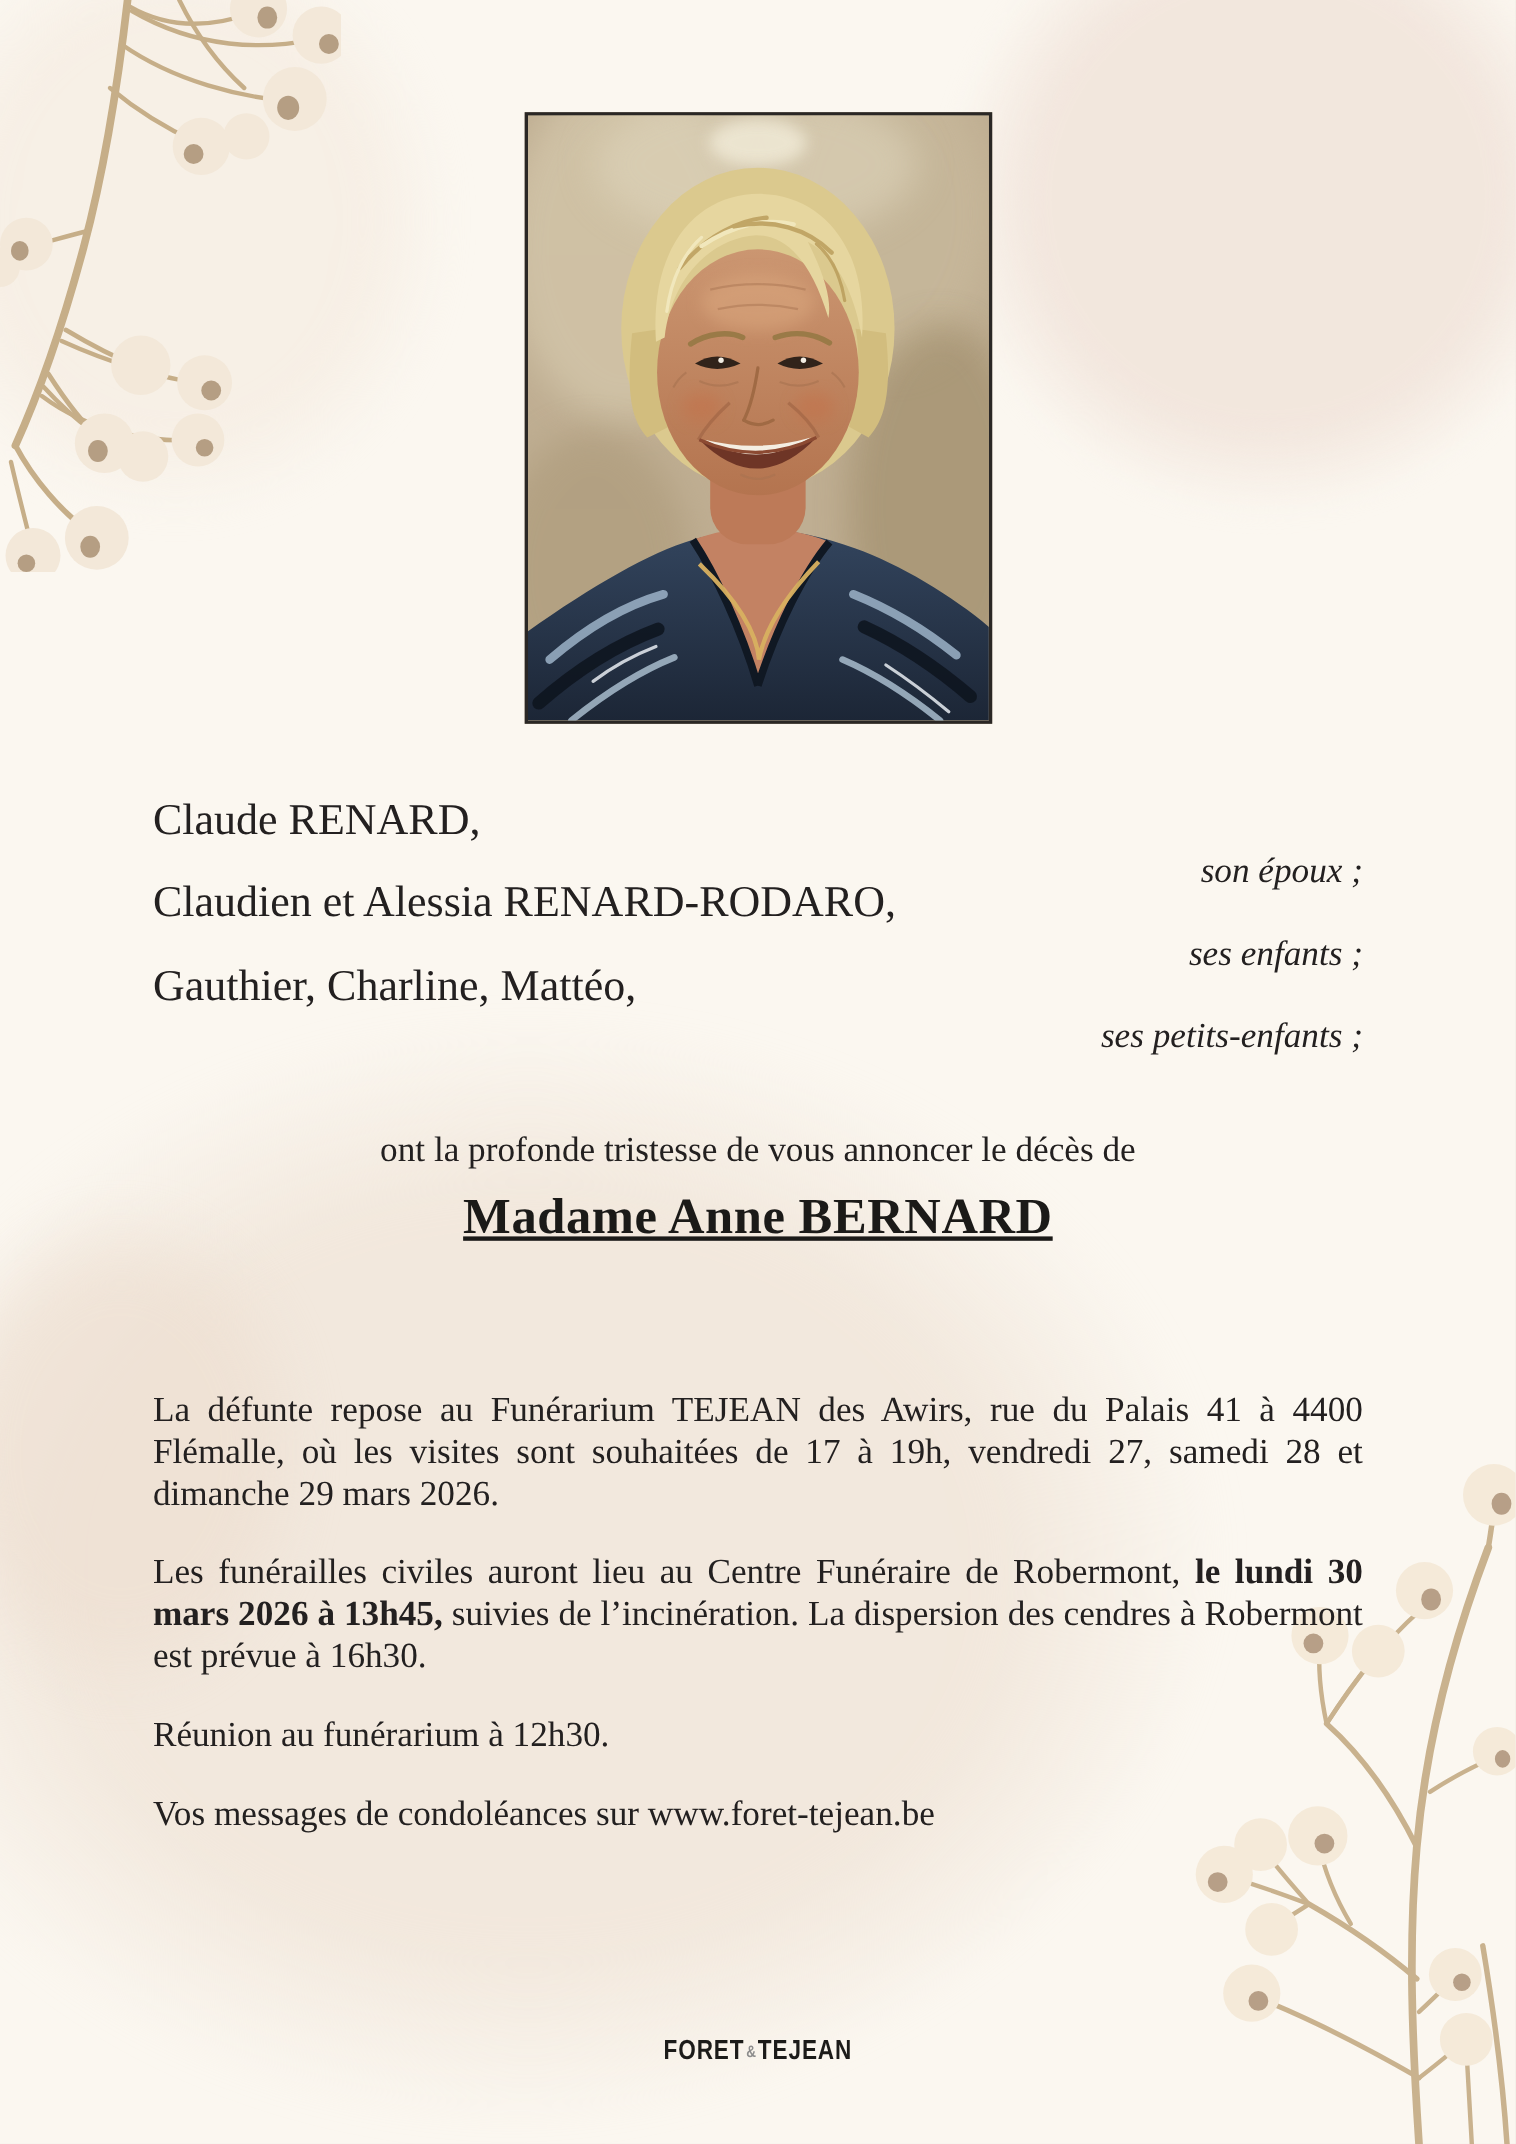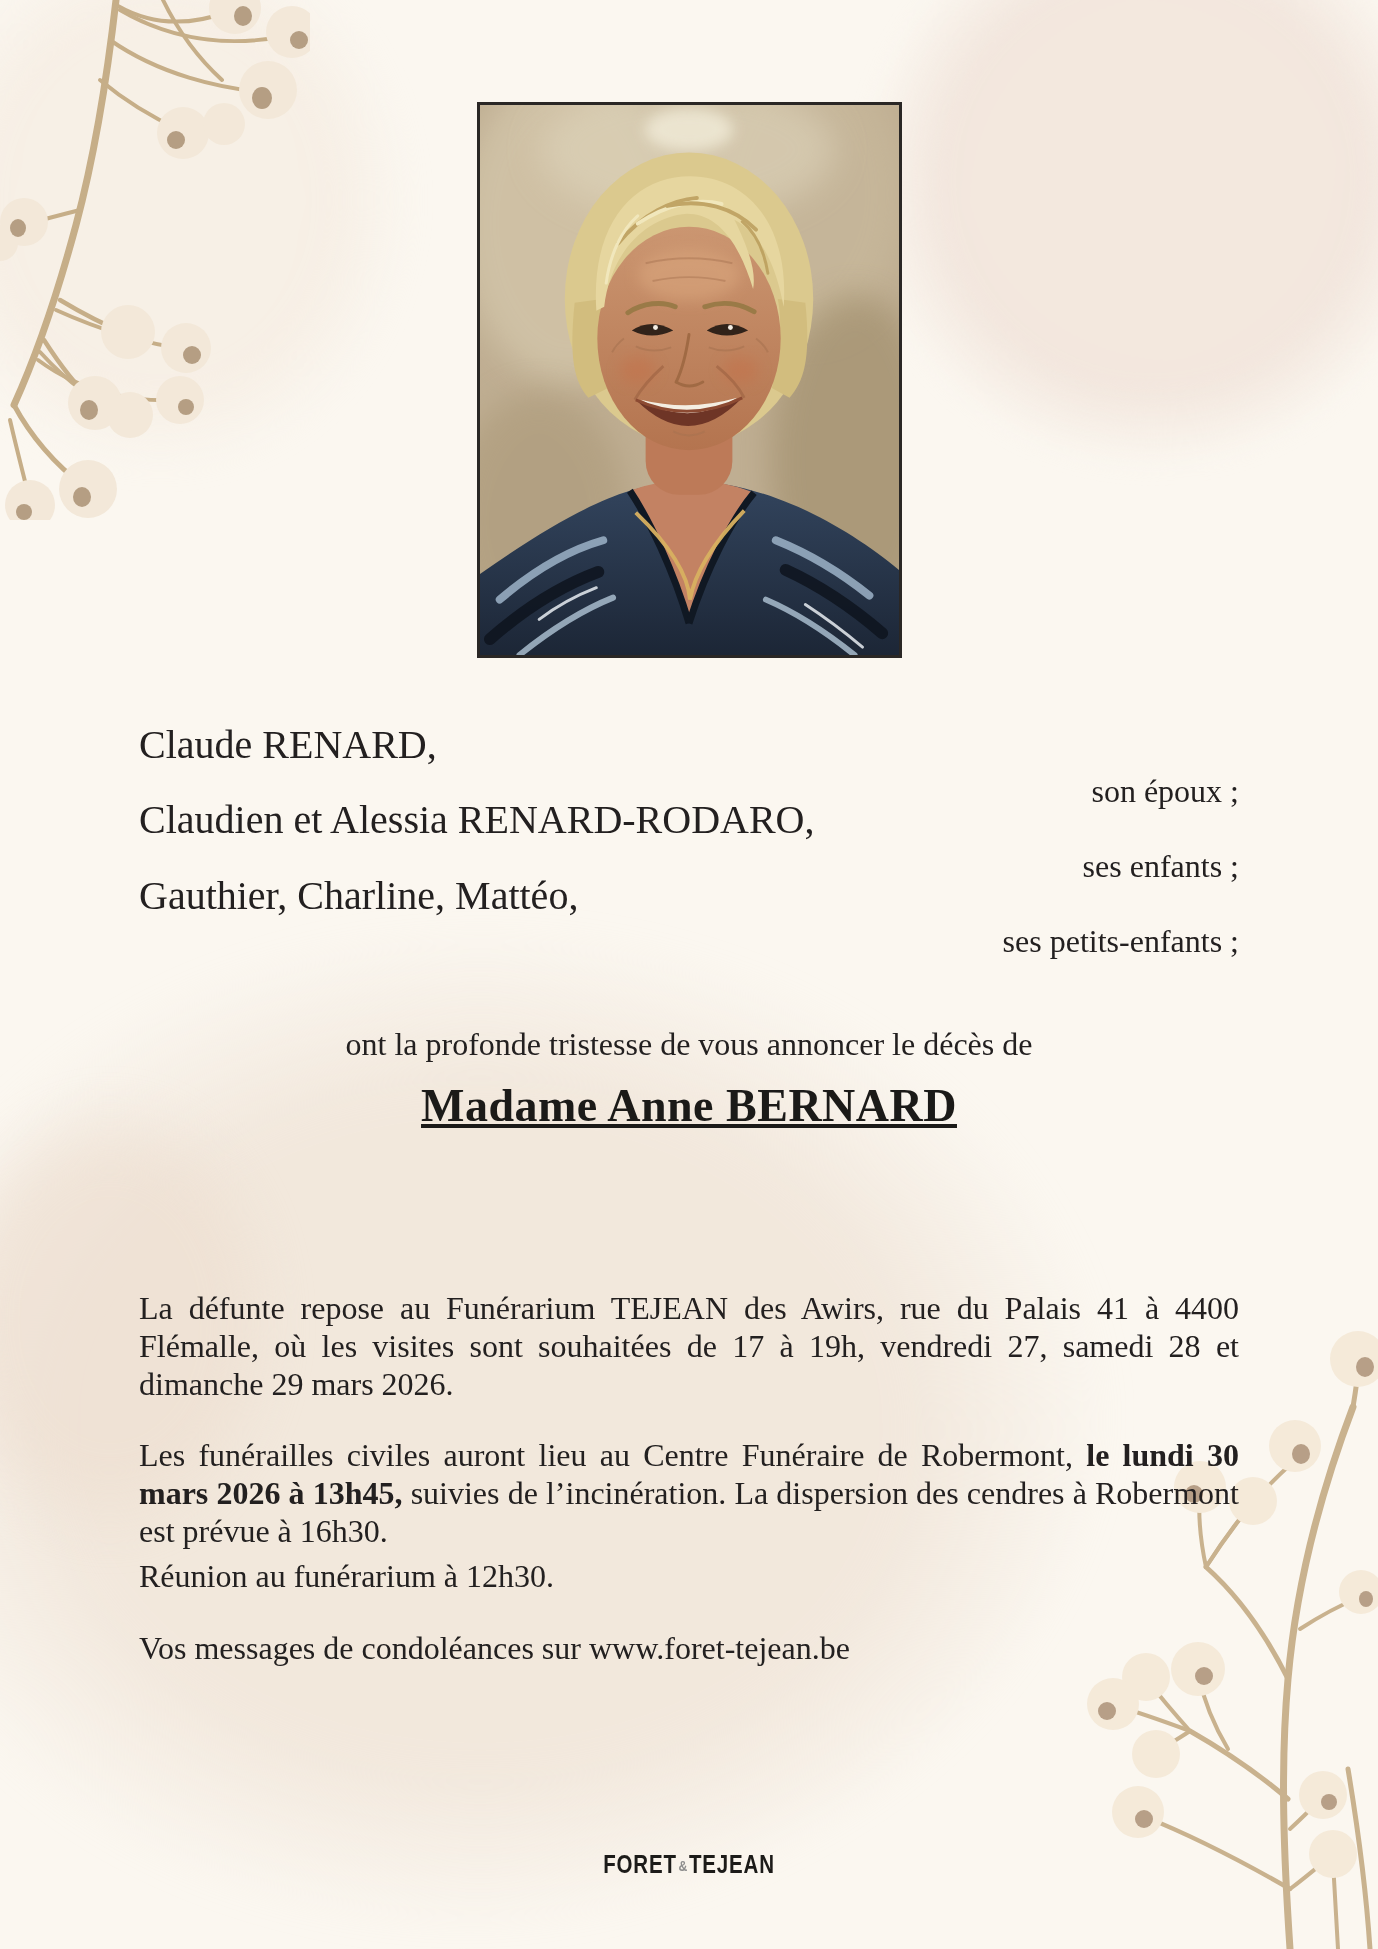--- a/index.html
+++ b/index.html
@@ -42,23 +42,23 @@
   .branch-br{right:0;bottom:0;}
   
   .photo-frame{
     position:absolute;left:477px;top:102px;width:425px;height:556px;
     border:3px solid #2a2725;box-sizing:border-box;background:#b9aa8e;
   }
   .photo-frame svg{display:block;width:100%;height:100%;}
   
   .txt{position:absolute;left:139px;width:1100px;line-height:38px;font-size:32px;}
   .name-line{font-size:40px;line-height:40px;}
-  .relation-line{font-size:32px;text-align:right;}
+  .relation-line{font-size:32px;font-style:italic;text-align:right;}
   .center{text-align:center;}
-  .justify{text-align:justify;margin-top:27px;}
+  .justify{text-align:justify;}
   .title-line{font-size:46px;font-weight:bold;letter-spacing:.5px;color:#1b1a18;text-decoration:underline;}
   .b{font-weight:bold;}
   
   .logo{
     position:absolute;left:0;top:1850px;width:100%;
     display:flex;justify-content:center;align-items:center;
     font-family:"Liberation Sans", sans-serif;
     transform:scaleX(.82);
   }
   .logo-main{font-size:25px;font-weight:bold;letter-spacing:1px;color:#1c1b19;}

